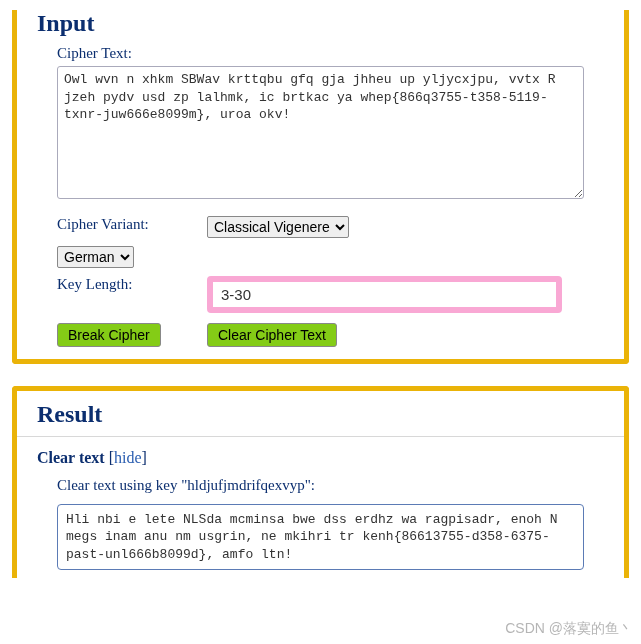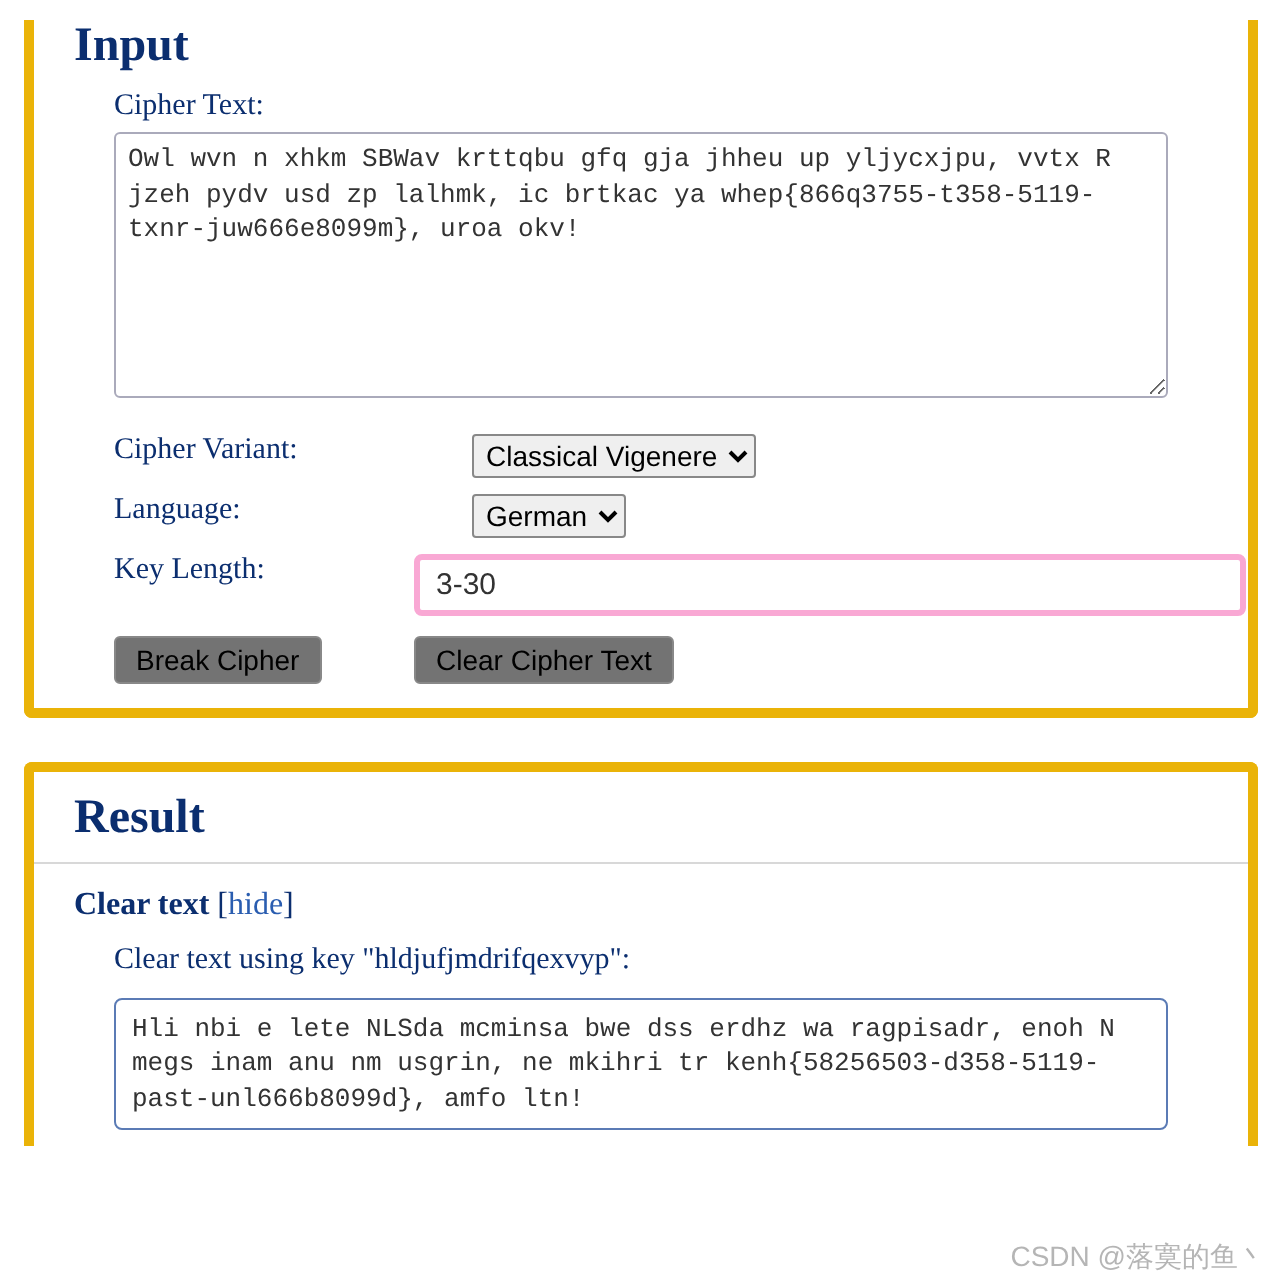--- a/index.html
+++ b/index.html
@@ -64,40 +64,39 @@
     color: #333;
     background: #fff;
     overflow: auto;
   }
   select {
     border: 1px solid #888;
     border-radius: 2px;
     background: #efefef;
     font-size: 14px;
     padding: 1px 2px;
-    margin-left: 29px;
   }
   .text-input {
-    width: 416px;
-    border: 3px solid #f9a8d4;
+    width: 355px;
+    border: 6px solid #f9a8d4;
     border-radius: 4px;
     padding: 4px 8px;
     font-size: 15px;
     color: #333;
     background: #fff;
   }
   .hint {
     color: #0b2e6f;
     font-size: 14px;
     margin-top: 4px;
     margin-left: 150px;
   }
   .btn {
     border: 1px solid #888;
-    background: #737373;
+    background: #84cc16;
     border-radius: 3px;
     padding: 3px 10px;
     font-size: 14px;
     cursor: pointer;
   }
   .button-row {
     display: flex;
     align-items: center;
     margin: 10px 0 4px 0;
   }
@@ -151,21 +150,20 @@
     <div class="row" style="margin-top:14px;">
       <div class="left label-blue">Cipher Variant:</div>
       <div class="right">
         <select>
           <option>Classical Vigenere</option>
         </select>
       </div>
     </div>
 
     <div class="row">
-      <div class="left label-blue">Language:</div>
       <div class="right">
         <select>
           <option>German</option>
         </select>
       </div>
     </div>
 
     <div class="row">
       <div class="left label-blue">Key Length:</div>
       <div class="right">
@@ -186,17 +184,17 @@
 
 <div class="panel panel-cut-bottom" style="margin-top:22px;">
   <h2 class="section-title">Result</h2>
   <hr class="hr">
   <div class="result-lead">
     <span class="bold">Clear text</span>
     <span class="bracket"> [</span><span class="link">hide</span><span class="bracket">]</span>
   </div>
   <div class="sub-inner">
     <div class="key-line">Clear text using key "hldjufjmdrifqexvyp":</div>
-    <div class="mono-box">Hli nbi e lete NLSda mcminsa bwe dss erdhz wa ragpisadr, enoh N megs inam anu nm usgrin, ne mkihri tr kenh{58256503-d358-5119-past-unl666b8099d}, amfo ltn!</div>
+    <div class="mono-box">Hli nbi e lete NLSda mcminsa bwe dss erdhz wa ragpisadr, enoh N megs inam anu nm usgrin, ne mkihri tr kenh{86613755-d358-6375-past-unl666b8099d}, amfo ltn!</div>
   </div>
 </div>
 
 <div class="watermark">CSDN @落寞的鱼丶</div>
 
 </body></html>

